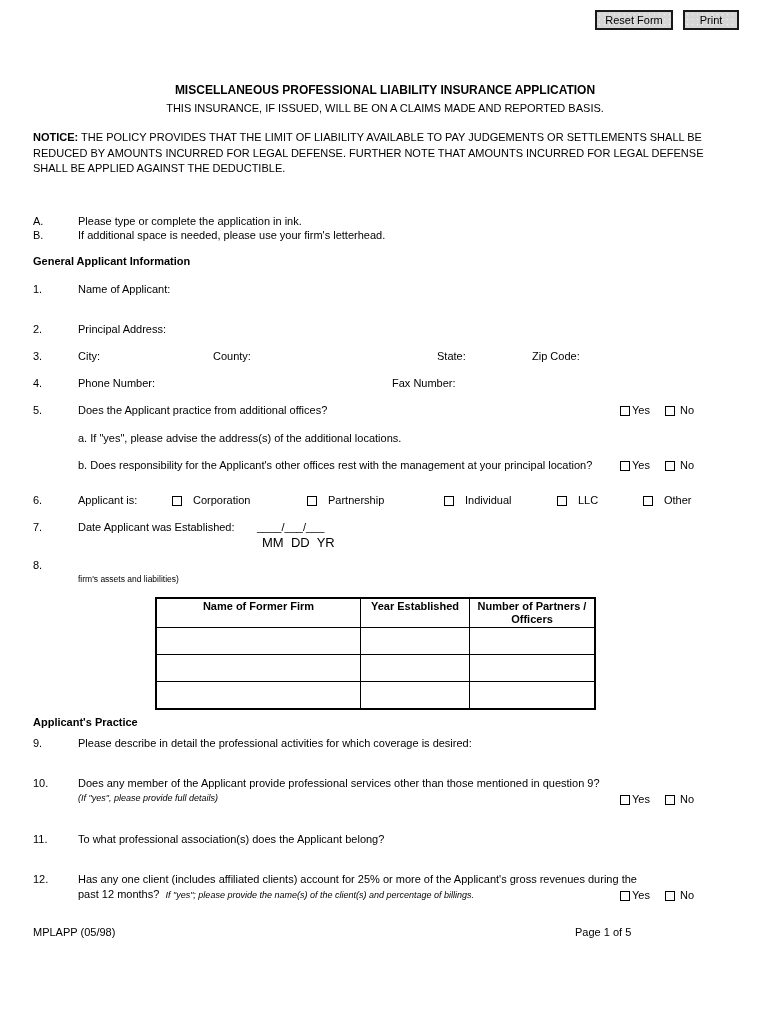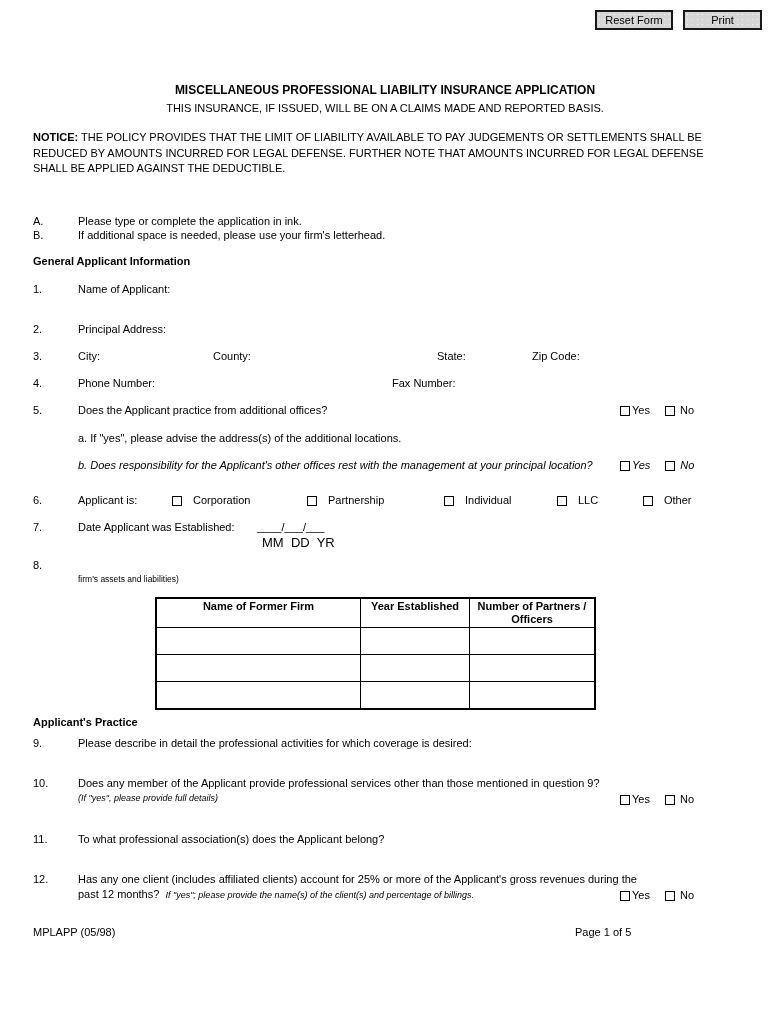--- a/index.html
+++ b/index.html
@@ -51,21 +51,21 @@
   .colA { width:195px; } .colB { width:100px; } .colC { width:116px; }
 
   .pre { white-space:pre; }
 </style>
 </head>
 <body>
 
 <div class="page">
 
   <button class="btn" style="left:595px; width:78px;">Reset Form</button>
-  <button class="btn" style="left:683px; width:79px;">Print</button>
+  <button class="btn" style="left:683px; width:56px;">Print</button>
 
   <div class="abs center b" style="top:84px; font-size:12px;">MISCELLANEOUS PROFESSIONAL LIABILITY INSURANCE APPLICATION</div>
   <div class="abs" style="top:130px; left:33px; width:694px; line-height:15.5px;"><span class="b">NOTICE:</span><span> THE POLICY PROVIDES THAT THE LIMIT OF LIABILITY AVAILABLE TO PAY JUDGEMENTS OR SETTLEMENTS SHALL BE REDUCED BY AMOUNTS INCURRED FOR LEGAL DEFENSE.  FURTHER NOTE THAT AMOUNTS INCURRED FOR LEGAL DEFENSE SHALL BE APPLIED AGAINST THE DEDUCTIBLE.</span></div>
 
   <div class="abs center" style="top:102px; font-size:11px;">THIS INSURANCE, IF ISSUED, WILL BE ON A CLAIMS MADE AND REPORTED BASIS.</div>
 
   <div class="row" style="top:215px;">
     <span class="n">A.</span>
     <span class="t">Please type or complete the application in ink.</span>
   </div>
@@ -108,21 +108,21 @@
     <span class="yesno" style="left:620px;">
       <span class="opt"><span class="cb"></span><span>Yes</span></span>
       <span class="opt no"><span class="cb"></span><span>No</span></span>
     </span>
   </div>
 
   <div class="row" style="top:432px;">
     <span class="t">a. If "yes", please advise the address(s) of the additional locations.</span>
   </div>
 
-  <div class="row" style="top:459px;font-style:italic;">
+  <div class="row" style="top:459px;">
     <span class="t">b. Does responsibility for the Applicant's other offices rest with the management at your principal location?</span>
     <span class="yesno" style="left:620px;">
       <span class="opt"><span class="cb"></span><span>Yes</span></span>
       <span class="opt no"><span class="cb"></span><span>No</span></span>
     </span>
   </div>
 
   <div class="row" style="top:494px;">
     <span class="n">6.</span>
     <span class="t">Applicant is:</span>

